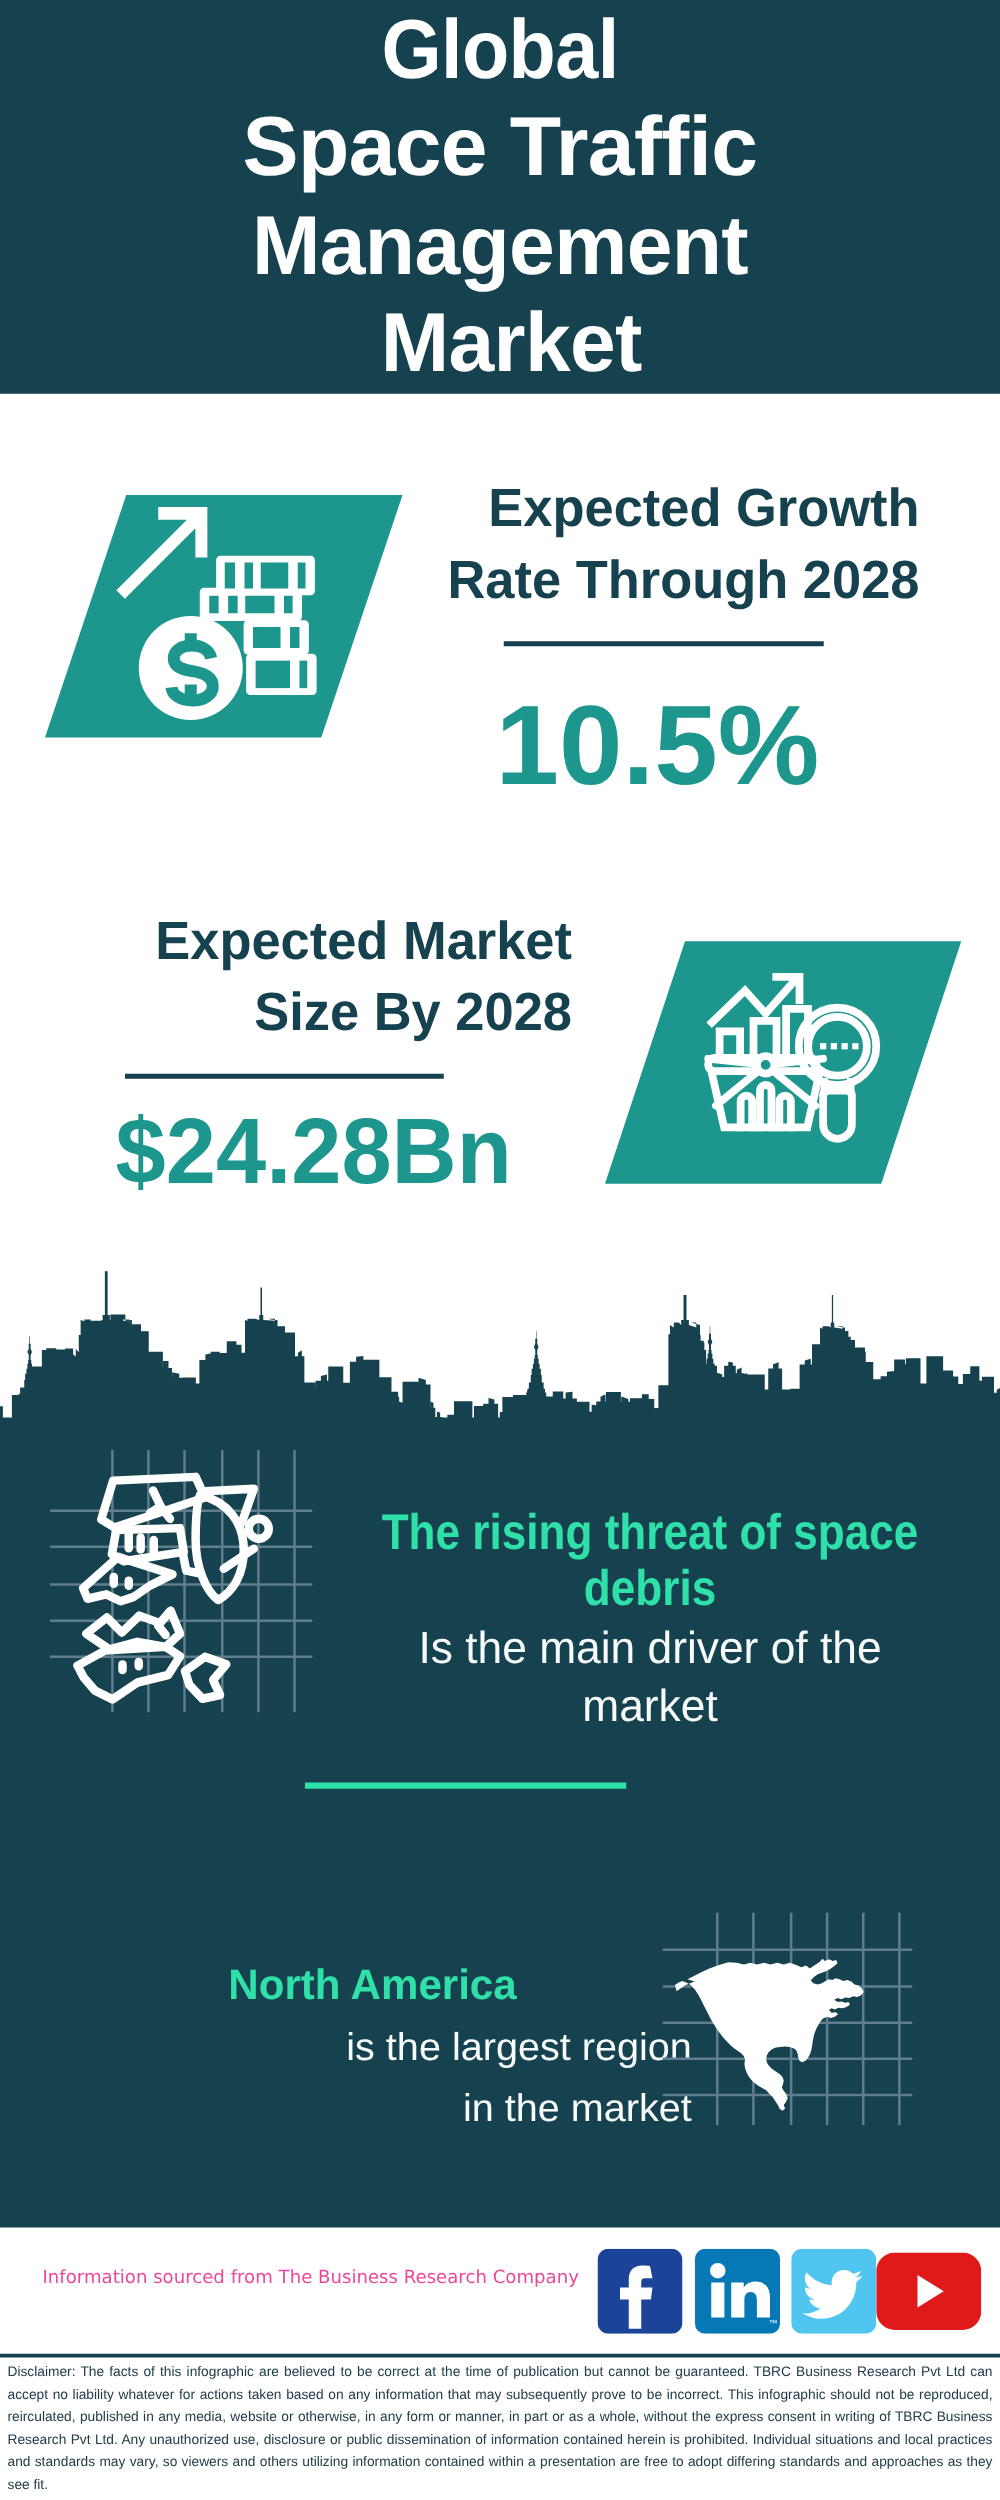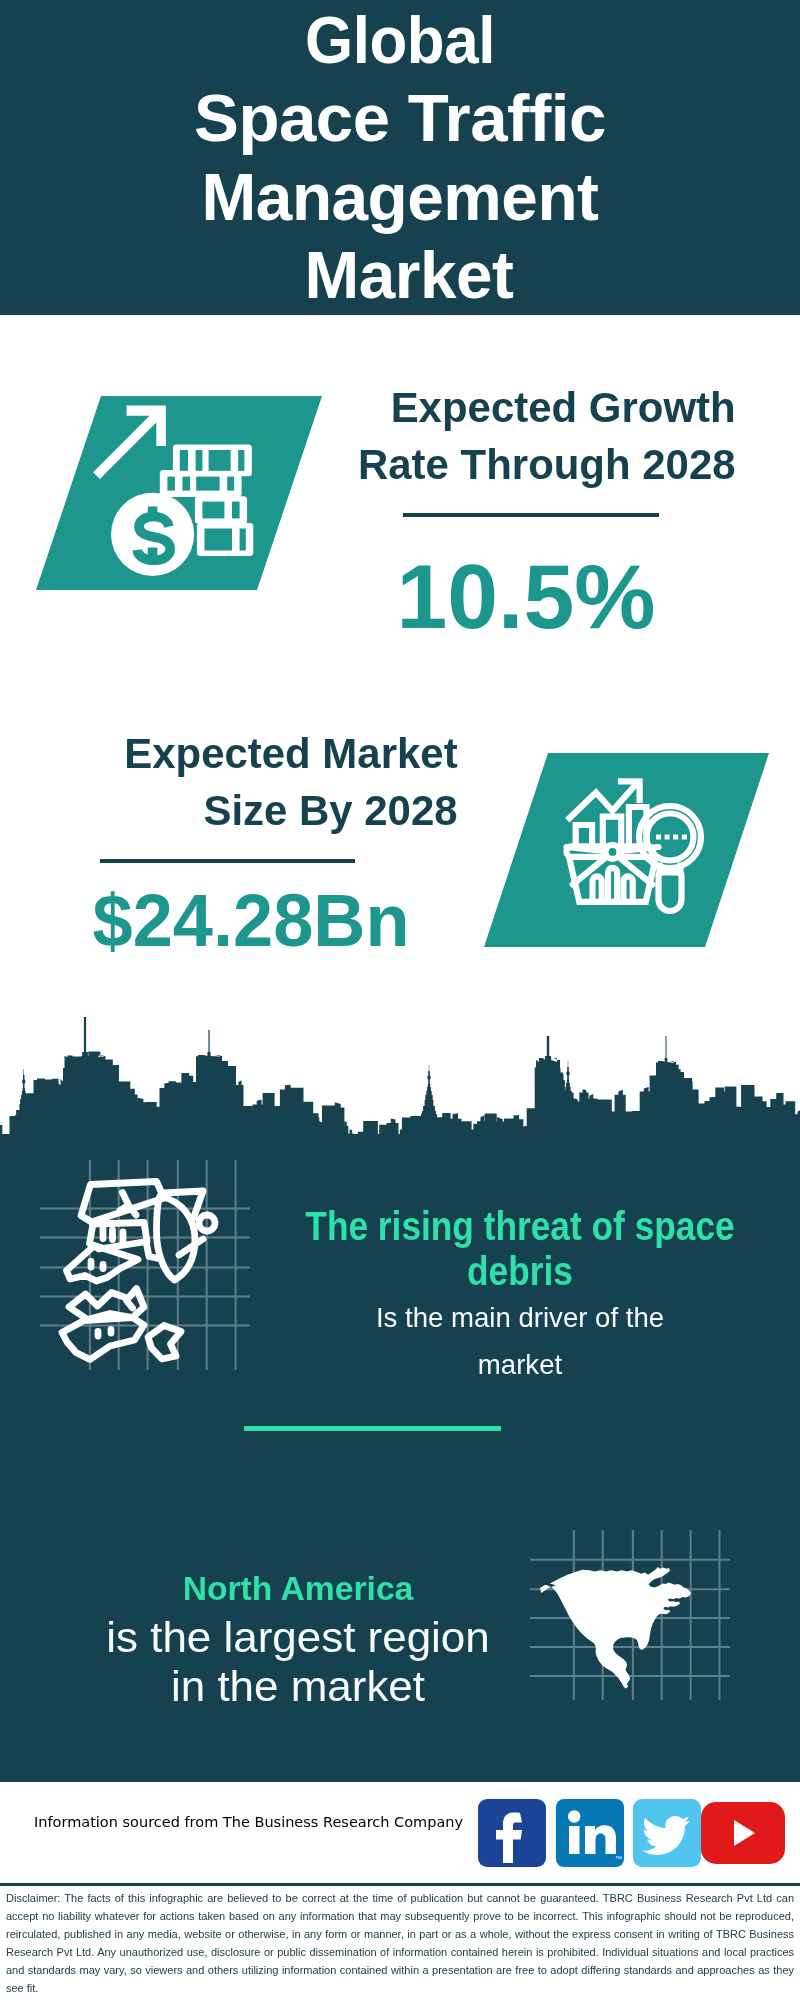--- a/index.html
+++ b/index.html
@@ -42,38 +42,38 @@
   .s2-value{left:51px;top:879px;width:400px;}
 
   
   .darkbody{position:absolute;left:0;top:1140px;width:800px;height:640px;background:#16424f;}
   .skyline{position:absolute;left:0;top:1014px;width:800px;height:131px;display:block;}
 
   
   .icon-debris{position:absolute;left:40px;top:1160px;width:210px;height:210px;}
   .s3-text{position:absolute;left:270px;top:1180px;width:500px;text-align:center;}
   .hl{color:#2fe0a8;font-weight:bold;font-size:40px;line-height:45px;margin-top:24px;}
-  .sub{color:#f7fbfb;font-weight:normal;font-size:28px;line-height:47px;}
+  .sub{color:#f7fbfb;font-weight:normal;font-size:36px;line-height:47px;}
   .hl div,.sub div{white-space:nowrap;}
   .hl div{transform:scaleX(0.882);}
   .sub div{transform:scaleX(0.985);}
   .s4-text .hl{font-size:34px;line-height:50px;}
-  .s4-text .sub{font-size:43px;line-height:49px;}
+  .s4-text .sub{font-size:31px;line-height:49px;text-align:right;}
   .s4-text .hl div{transform:scaleX(0.99);}
   .s4-text .sub div{transform:scaleX(1.022);}
   .mid-rule{position:absolute;left:244px;top:1426px;width:257px;height:5px;background:#2fe0a8;}
 
   
   .s4-text{position:absolute;left:48px;top:1539px;width:500px;text-align:center;}
   .icon-map{position:absolute;left:530px;top:1530px;width:200px;height:170px;}
 
   
   .footer-rule-top{position:absolute;left:0;top:1779px;width:800px;height:3px;background:#16424f;}
   .footer-rule-bot{position:absolute;left:0;top:1883px;width:800px;height:3px;background:#16424f;}
-  .src-text{position:absolute;left:34px;top:1812px;color:#000000;
+  .src-text{position:absolute;left:34px;top:1812px;color:#ec4899;
        font-family:"DejaVu Sans",sans-serif;font-size:14.5px;line-height:20.5px;white-space:nowrap;}
   .social{position:absolute;display:block;}
   .disc{position:absolute;left:6px;top:1890px;width:788px;color:#203d49;
        font-size:11px;line-height:17.9px;text-align:justify;}
 </style>
 </head>
 <body>
 
 <div class="page">
 

